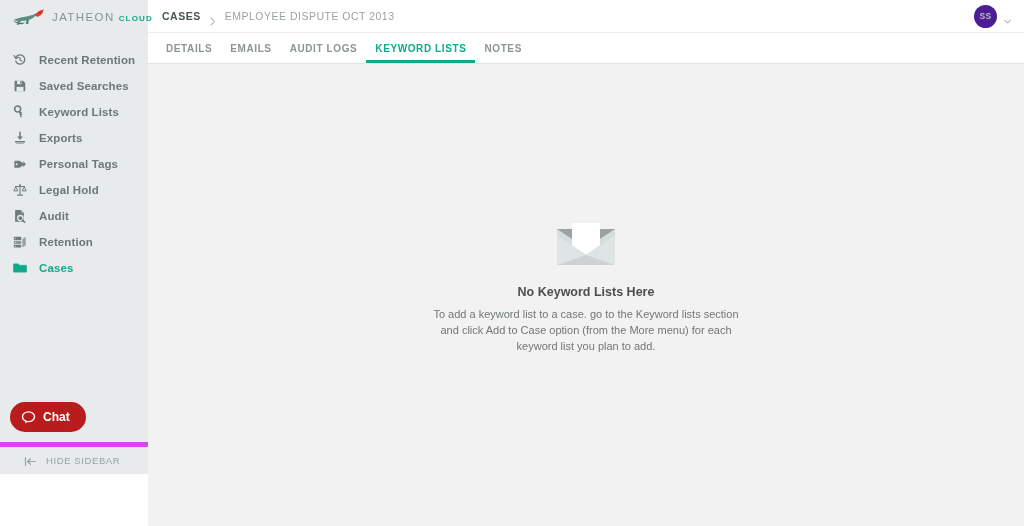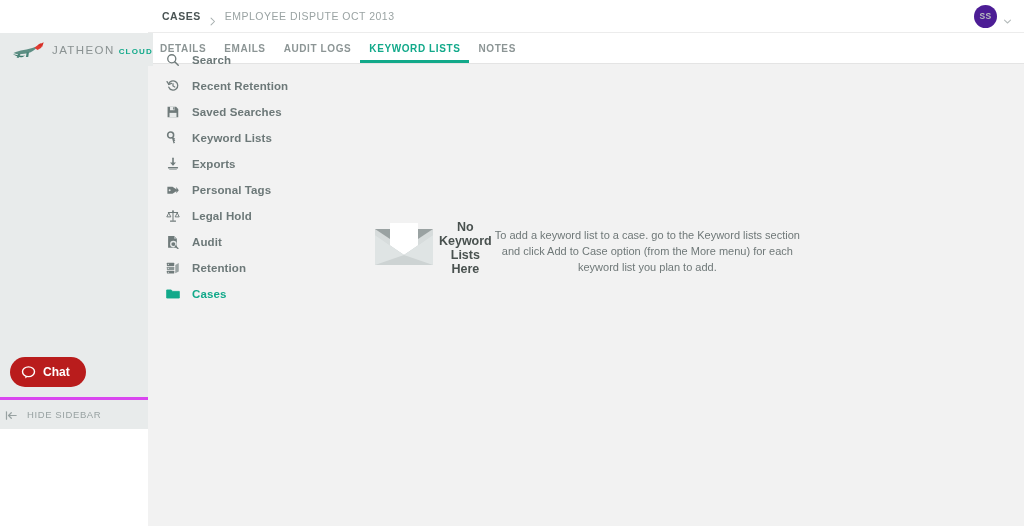--- a/index.html
+++ b/index.html
@@ -6,26 +6,25 @@
   html, body {
     width: 1024px; height: 526px;
     font-family: "Liberation Sans", sans-serif;
     background: #ffffff;
     overflow: hidden;
   }
   .app { display: flex; width: 1024px; height: 526px; }
 
   
   .sidebar {
-    width: 148px; height: 396px;
+    width: 148px; height: 474px;
     background: #e8ebeb;
-    display: flex; flex-direction: row;
+    display: flex; flex-direction: column;
     position: relative;
     flex: 0 0 148px;
-    margin-top: 33px;
   }
   .logo-area {
     height: 33px;
     display: flex; align-items: center;
     padding-left: 12px;
     background: #e8ebeb;
   }
   .logo-mark { width: 34px; height: 18px; margin-right: 6px; flex: 0 0 34px; }
   .logo-text { display: flex; align-items: baseline; gap: 4px; }
   .logo-jatheon {
@@ -63,22 +62,22 @@
     background: #b91c1c; color: #ffffff;
     border-radius: 16px; height: 30px;
     padding: 0 16px 0 11px; border: none; cursor: pointer;
   }
   .chat-btn .bubble { width: 15px; height: 15px; margin-right: 7px; }
   .chat-label { font-size: 12px; font-weight: 700; color: #fff; }
 
   .hide-sidebar {
     position: absolute; left: 0; bottom: 0;
     width: 148px; height: 32px;
-    display: flex; align-items: center; padding-left: 5px;
-    border-top: 3px solid #d946ef; cursor: pointer;
+    display: flex; align-items: center; padding-left: 24px;
+    border-top: 5px solid #d946ef; cursor: pointer;
   }
   .hide-sidebar .ico { width: 13px; height: 13px; margin-right: 9px; flex:0 0 13px; }
   .hide-label {
     font-size: 9.5px; letter-spacing: 0.6px;
     color: #98a2a2; font-weight: 400;
   }
 
   
   .main { flex: 1; display: flex; flex-direction: column; background: #f2f2f2; min-width: 0; }
 
@@ -103,21 +102,21 @@
     width: 23px; height: 23px; border-radius: 50%;
     background: #4c1d95; color: #b9bfbf;
     display: flex; align-items: center; justify-content: center;
     font-size: 8.5px; font-weight: 700; letter-spacing: 0.3px;
   }
   .chev { width: 9px; height: 9px; }
 
   .tabbar {
     height: 31px; background: #ffffff;
     display: flex; align-items: stretch;
-    padding-left: 3px;
+    padding-left: 9px;
     border-bottom: 1px solid #e4e4e4;
     flex: 0 0 31px;
   }
   .tab {
     display: flex; align-items: center;
     padding: 0 9px; cursor: pointer;
     font-size: 10px; letter-spacing: 0.6px; font-weight: 700;
     color: #8c9595; position: relative;
   }
   .tab.active { color: #12a98a; }
@@ -126,21 +125,21 @@
     left: 0; right: 0; bottom: 0; height: 3px;
     background: #12a98a;
   }
 
   .content {
     flex: 1; background: #f2f2f2;
     display: flex; align-items: flex-start; justify-content: center;
   }
   .empty-state {
     margin-top: 155px;
-    display: flex; flex-direction: row; align-items: center;
+    display: flex; flex-direction: column; align-items: center;
     width: 430px; text-align: center;
   }
   .env-icon { width: 66px; height: 52px; margin-bottom: 14px; }
   .empty-title {
     font-size: 12.5px; font-weight: 700; color: #49514f;
     margin-bottom: 8px;
   }
   .empty-desc {
     font-size: 11px; line-height: 1.45; color: #6f7878;
     max-width: 310px;
@@ -165,29 +164,20 @@
         </svg>
       </span>
       <span class="logo-text">
         <span class="logo-jatheon">JATHEON</span>
         <span class="logo-cloud">CLOUD</span>
       </span>
     </div>
 
     <nav class="nav">
 
-      <div class="nav-item">
-        <span class="ico">
-          <svg viewBox="0 0 16 16" width="14" height="14">
-            <circle cx="6.6" cy="6.6" r="4.6" fill="none" stroke="#707b7b" stroke-width="1.5"></circle>
-            <line x1="10" y1="10" x2="14" y2="14" stroke="#707b7b" stroke-width="1.6" stroke-linecap="round"></line>
-          </svg>
-        </span>
-        <span class="nav-label">Search</span>
-      </div>
 
       <div class="nav-item">
         <span class="ico">
           <svg viewBox="0 0 16 16" width="14" height="14">
             <path d="M3 6 A5.3 5.3 0 1 1 3.2 9.4" fill="none" stroke="#707b7b" stroke-width="1.5" stroke-linecap="round"></path>
             <path d="M1.2 3 L3.3 6.3 L6.3 5" fill="none" stroke="#707b7b" stroke-width="1.5" stroke-linecap="round" stroke-linejoin="round"></path>
             <path d="M8 5.3 L8 8 L10 9.2" fill="none" stroke="#707b7b" stroke-width="1.4" stroke-linecap="round"></path>
           </svg>
         </span>
         <span class="nav-label">Recent Retention</span>

